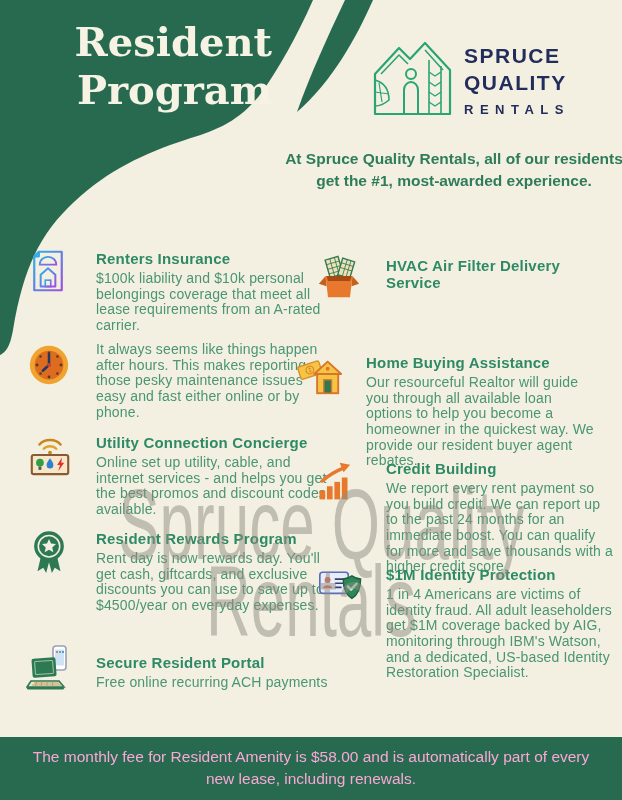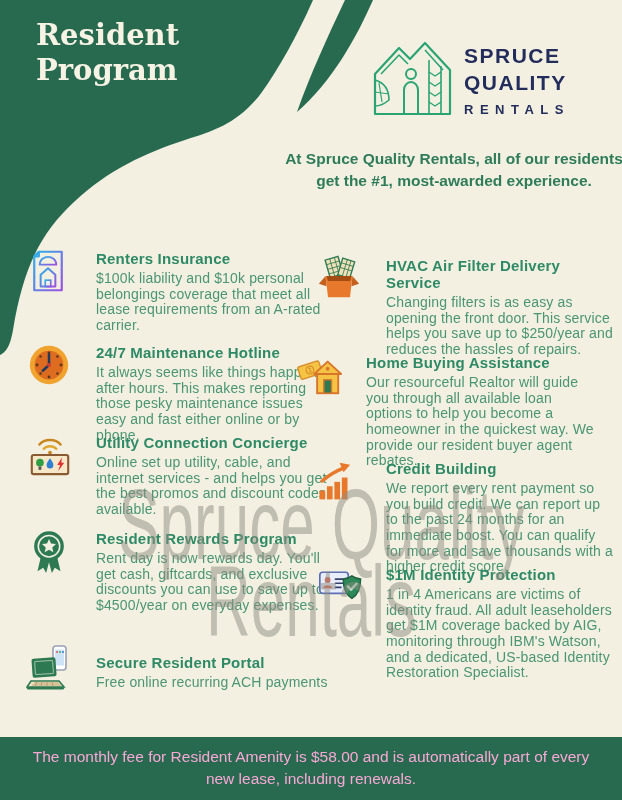--- a/index.html
+++ b/index.html
@@ -5,22 +5,22 @@
   html,body{margin:0;padding:0;}
   .page{
     position:relative; width:622px; height:800px;
     background:#f3f0e1; overflow:hidden;
     font-family:"Liberation Sans", sans-serif;
   }
   
   .blob-svg{position:absolute; left:0; top:0; z-index:1;}
   .blob-title{
     position:absolute; left:36px; top:18px; width:236px; z-index:2;
-    text-align:left; font-family:"DejaVu Serif", serif; font-weight:700;
-    font-size:29px; line-height:1.2; color:#f6f3e4;
+    text-align:right; font-family:"DejaVu Serif", serif; font-weight:700;
+    font-size:40px; line-height:1.2; color:#f6f3e4;
   }
   
   .logo-house{position:absolute; left:366px; top:28px; z-index:2;}
   .logo-text{position:absolute; left:464px; top:42px; z-index:2; color:#232d5c;}
   .logo-line{display:block; font-weight:700; font-size:21px; letter-spacing:1.5px; line-height:27px;}
   .logo-line.small{font-size:13px; letter-spacing:6.5px; line-height:22px; margin-top:3px;}
   
   .tagline{
     position:absolute; left:278px; top:148px; width:352px; z-index:2;
     text-align:center; font-weight:700; font-size:15.5px; line-height:1.4;
@@ -131,21 +131,20 @@
             <circle cx="32.8" cy="15.2" r="1.3"></circle>
           <circle cx="15.2" cy="32.8" r="1.3"></circle>
             <circle cx="32.8" cy="32.8" r="1.3"></circle>
         </g>
         <path d="M24 24 V13" stroke="#1f3a5f" stroke-width="2.6" stroke-linecap="round"></path>
         <path d="M24 24 L17.5 30" stroke="#1f3a5f" stroke-width="2.6" stroke-linecap="round"></path>
         <circle cx="24" cy="24" r="2" fill="#d23b2f"></circle>
       </svg>
     </div>
     <div class="txt">
-      <h3>24/7 Maintenance Hotline</h3>
       <p>It always seems like things happen after hours. This makes reporting those pesky maintenance issues easy and fast either online or by phone.</p>
     </div>
   </div>
 
   <div class="item" style="left:26px; top:432px; width:304px;">
     <div class="icon">
       <svg width="48" height="46" viewBox="0 0 48 48">
         <path d="M13 13 A13 10 0 0 1 35 13" stroke="#c8861f" fill="none" stroke-width="2.6" stroke-linecap="round"></path>
         <path d="M17.5 17.5 A8 6.5 0 0 1 30.5 17.5" stroke="#e0a52e" fill="none" stroke-width="2.6" stroke-linecap="round"></path>
         <circle cx="24" cy="21.5" r="2" fill="#c8861f"></circle>
@@ -211,21 +210,20 @@
           <path d="M25 10 H38 M25 15 H38 M30 5 V23 M34 5 V23" stroke="#2d7a52" stroke-width="0.8"></path>
         </g>
         <path d="M10 22 H38 L35.5 44 H12.5 Z" fill="#e8792c"></path>
         <path d="M11 22 H37 L35.5 27 H12.5 Z" fill="#a34d15"></path>
         <path d="M10 22 L3 30 L11 32.5 Z" fill="#c55f1d"></path>
         <path d="M38 22 L45 30 L37 32.5 Z" fill="#c55f1d"></path>
       </svg>
     </div>
     <div class="txt">
       <h3>HVAC Air Filter Delivery Service</h3>
-      <p>Changing filters is as easy as opening the front door. This service helps you save up to $250/year and reduces the hassles of repairs.</p>
     </div>
   </div>
 
   <div class="item" style="left:296px; top:352px; width:300px;">
     <div class="icon">
       <svg width="48" height="46" viewBox="0 0 48 48">
         <g transform="rotate(-18 14 19)">
           <rect x="2" y="12" width="23" height="13.5" rx="2" fill="#f6c445" stroke="#d98e2b" stroke-width="1.5"></rect>
           <circle cx="13.5" cy="18.7" r="4" fill="none" stroke="#d98e2b" stroke-width="1.3"></circle>
           <path d="M13.5 16 V21.5 M12 17.2 H15 M12 20.2 H15" stroke="#d98e2b" stroke-width="1"></path>

